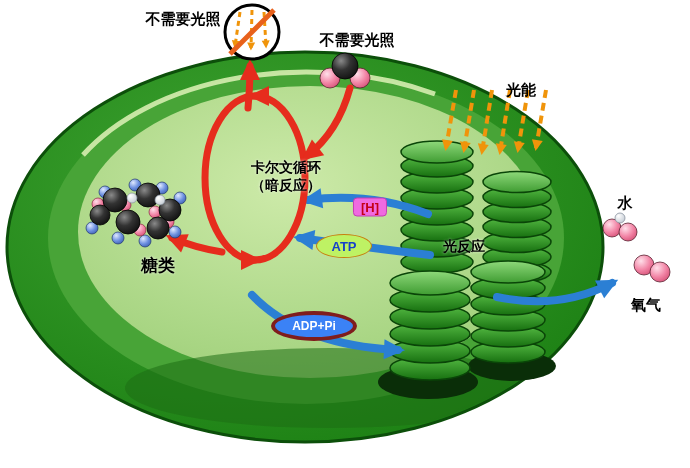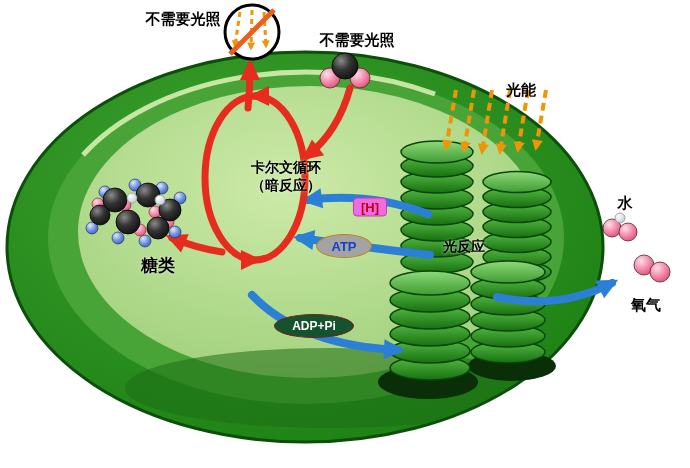--- a/index.html
+++ b/index.html
@@ -8,23 +8,23 @@
   .stage svg{position:absolute;left:0;top:0;}
   .lbl{position:absolute;transform:translate(-50%,-50%);color:#000;font-weight:bold;
        font-size:15px;white-space:nowrap;text-align:center;line-height:1.25;}
   .lbl.small{font-size:14px;}
   .lbl.big{font-size:17px;}
   .lbl.onGreen{text-shadow:0 0 3px rgba(255,255,255,.75);}
   .pill{position:absolute;transform:translate(-50%,-50%);display:flex;align-items:center;
         justify-content:center;font-weight:bold;white-space:nowrap;}
   .pill-h{background:#f06ae0;border:1px solid #c43cb4;border-radius:4px;
           padding:1px 7px;color:#c40016;font-size:13px;}
-  .pill-atp{background:#a3a3a3;border:1px solid #c77f10;border-radius:50%;
+  .pill-atp{background:#bef264;border:1px solid #c77f10;border-radius:50%;
             width:54px;height:22px;color:#1742c8;font-size:13px;}
-  .pill-adp{background:#14532d;border:1px solid #7f1d1d;border-radius:50%;
+  .pill-adp{background:#3b82f6;border:4px solid #7f1d1d;border-radius:50%;
             width:78px;height:22px;color:#fff;font-size:12px;}
 </style>
 </head>
 <body>
 
 <div class="stage">
 
 <svg width="690" height="468" viewBox="0 0 690 468">
   <defs>
     <radialGradient id="gBody" cx=".4" cy=".35" r=".95">

